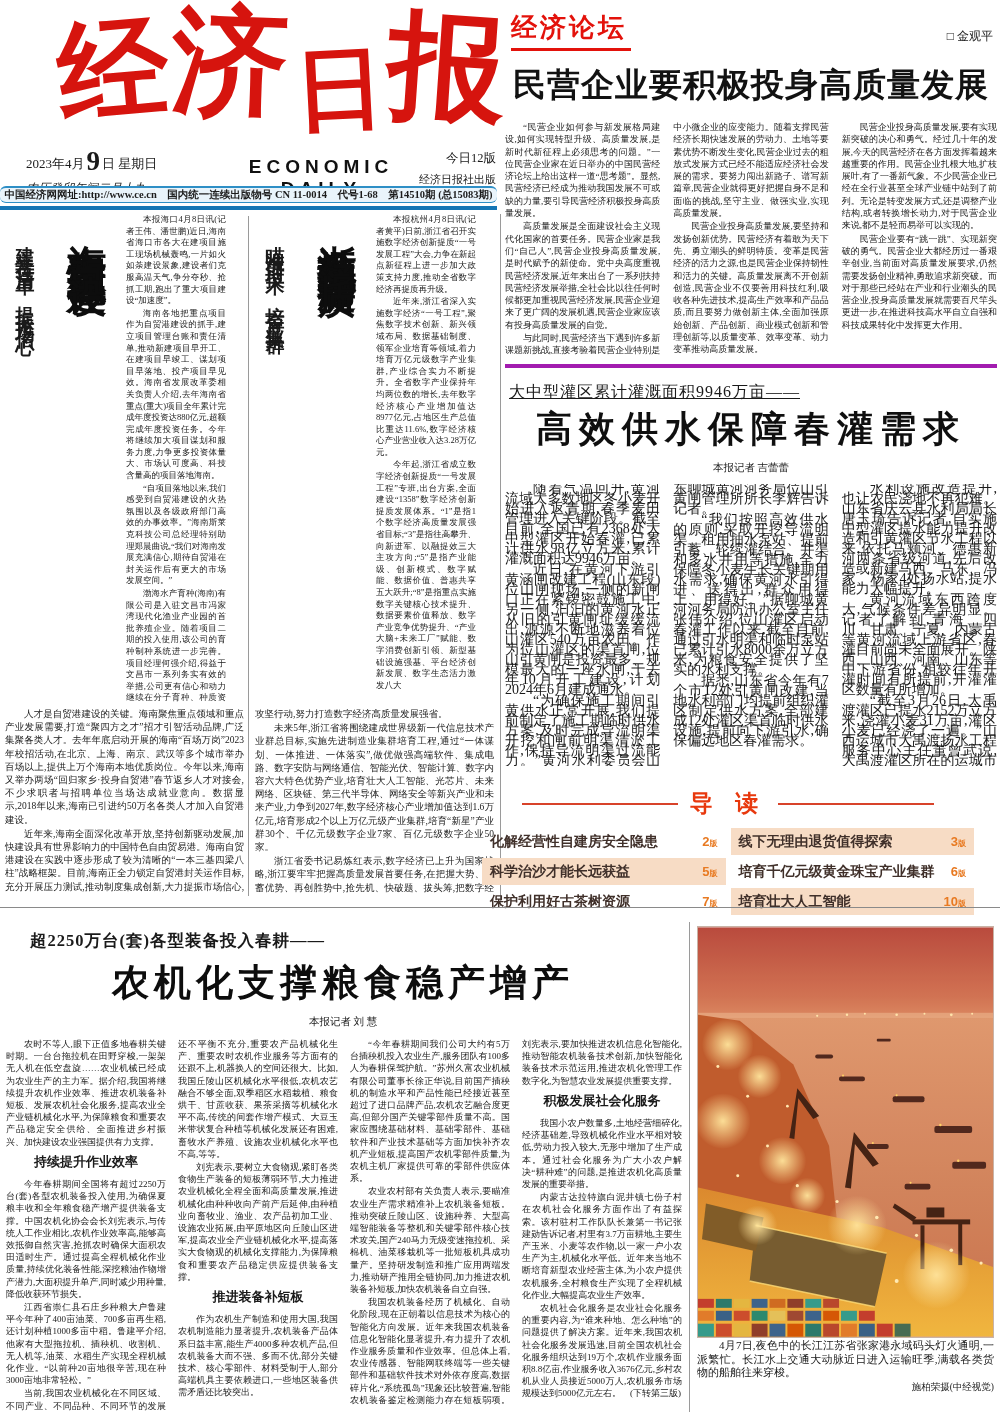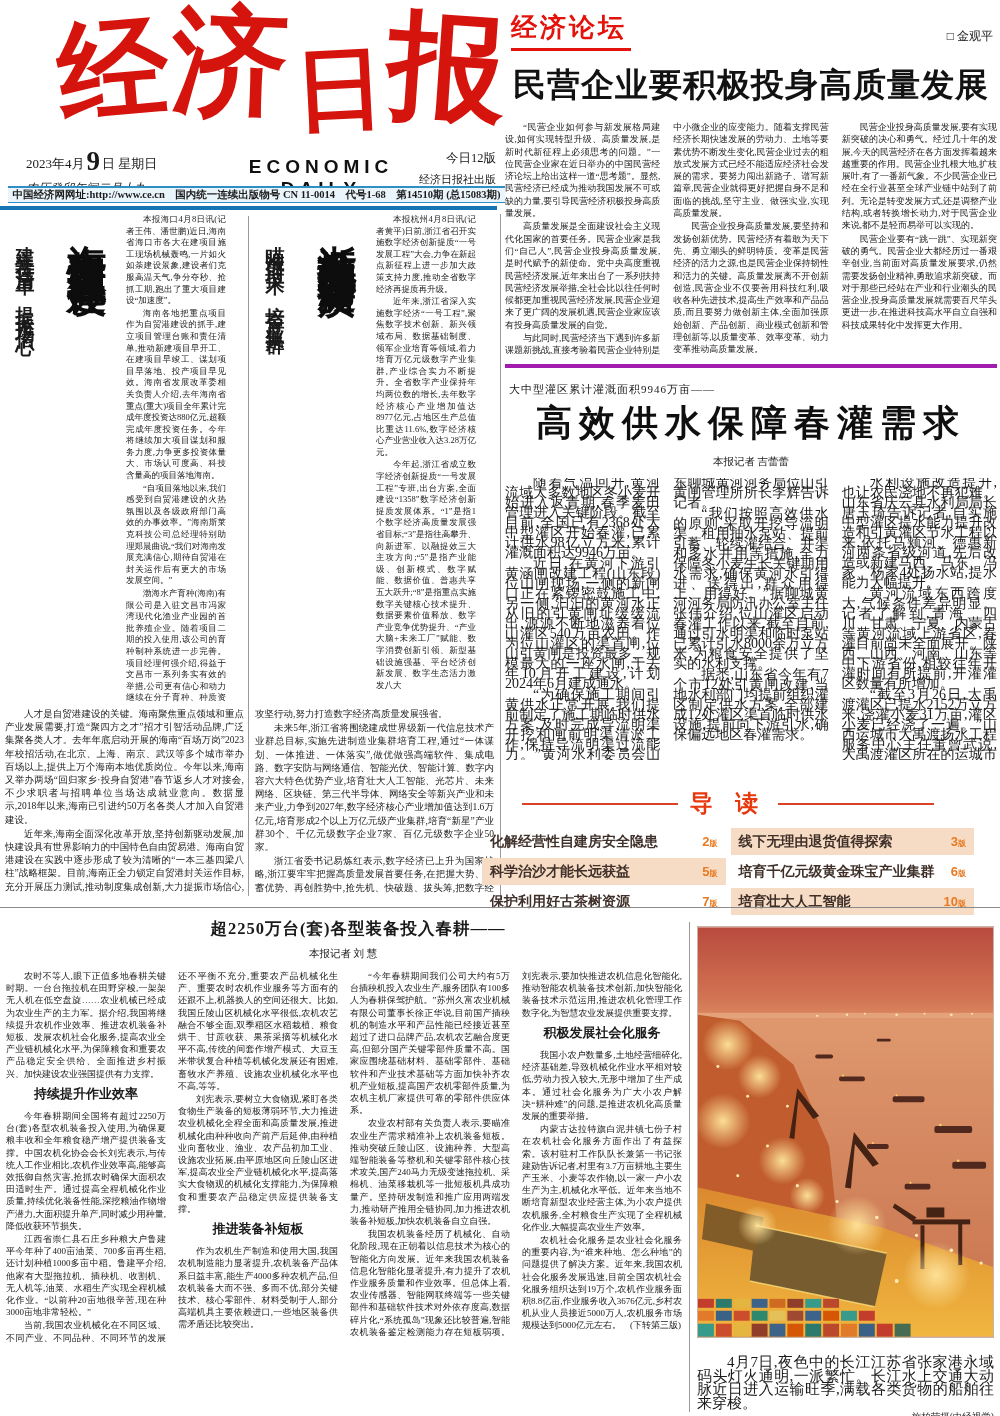--- a/index.html
+++ b/index.html
@@ -21,23 +21,23 @@
   .mast span:nth-child(2){ font-size:116px; transform:rotate(2deg) translateY(-7px); margin-left:4px;}
   .mast span:nth-child(3){ font-size:90px;  transform:rotate(-3deg) translateY(12px); margin-left:6px;}
   .mast span:nth-child(4){ font-size:118px; transform:rotate(4deg); margin-left:4px;}
   .dateblock { position:absolute; left:26px; top:146px; width:195px; font-size:13px; }
   .dateblock .big { font-size:27px; font-weight:bold; vertical-align:-2px; padding:0 2px; }
   .lunar { margin-top:3px; font-size:12px; font-style:italic; text-indent:0; }
   .engtitle { position:absolute; left:216px; top:156px; width:210px; text-align:center;
     font-size:19px; letter-spacing:5px; font-weight:600; color:#111; }
   .edition { position:absolute; left:418px; top:150px; width:78px; text-align:right; font-size:12.5px; }
   .publisher { position:absolute; left:400px; top:172px; width:96px; text-align:right; font-size:11px; }
-  .infobar { position:absolute; left:8px; top:186px; width:497px; height:17px;
+  .infobar { position:absolute; left:0; top:186px; width:497px; height:17px;
     background:#e9f4fb; border-top:2px solid #2e8fc6; border-bottom:1px solid #2e8fc6;
-    text-align:center; font-size:10.5px; line-height:14px; color:#1c1c1c; font-weight:bold; }
+    text-align:center; font-size:10.5px; line-height:14px; color:#1c1c1c; font-weight:bold;border-radius:6px; }
   .bluebar { position:absolute; left:0; top:206px; width:497px; height:4px; background:#1576b5; }
 
   
   .vrule  { position:absolute; width:1px; background:#9a9a9a; }
   .hrule  { position:absolute; height:1px; background:#8a8a8a; }
 
   
   .forum { position:absolute; left:505px; top:10px; width:492px; height:358px; border-bottom:4px solid #a21caf; }
   .forum-banner { display:inline-block; margin-left:6px; font-size:26px; font-weight:bold;
     color:#e3120b; border-bottom:3px solid #e3120b; padding:0 4px 3px 0; letter-spacing:3px; }
@@ -54,21 +54,21 @@
   .vkicker { width:46px; padding-top:16px; writing-mode:vertical-rl; text-orientation:upright;
     font-size:19px; line-height:46px; letter-spacing:6px; font-weight:bold; text-align:left; }
   .vhead { width:78px; writing-mode:vertical-rl; text-orientation:upright; font-weight:900;
     font-size:39px; line-height:78px; letter-spacing:3px; color:#0d0d0d; }
   .vbody { flex:1; padding-right:21px; overflow:hidden; font-size:8.5px; line-height:11.6px; }
   .vbottom { margin-top:4px; height:186px; overflow:hidden; padding:0 3px;
     font-size:9.5px; line-height:13.2px; }
 
   
   .water { position:absolute; left:505px; top:374px; width:492px; height:410px; }
-  .water-kicker { margin:8px 0 2px 4px; font-size:11px; letter-spacing:1px; }
+  .water-kicker { margin:8px 0 2px 4px; font-size:16px; letter-spacing:1px;text-decoration:underline; }
   .water-headline { text-align:center; font-size:36px; font-weight:900; letter-spacing:7px;
     color:#0f0f0f; margin-top:2px; }
   .byline { text-align:center; font-size:10.5px; margin-top:7px; }
   .water-body { margin-top:9px; height:282px; overflow:hidden;
     column-count:3; column-gap:13px; font-size:14px; line-height:10px; }
 
   
   .daodu { position:absolute; left:482px; top:788px; width:492px; height:116px; }
   .daodu-titlerow { display:flex; align-items:center; gap:12px; padding:0 40px; }
   .daodu-titlerow .line { flex:1; height:2px; background:#d8432a; }
@@ -76,32 +76,32 @@
   .daodu-grid { margin-top:9px; display:grid; grid-template-columns:1fr 1fr;
     grid-template-rows:repeat(3,27px); grid-auto-flow:column; column-gap:5px; row-gap:3px;text-align:right; }
   .daodu-cell { display:flex; justify-content:space-between; align-items:center; padding:0 8px;
     font-size:14px; font-weight:bold; color:#40302a; }
   .daodu-cell.alt { background:#f7dcc5; }
   .daodu-page { color:#e87a22; font-size:13px; font-weight:bold; white-space:nowrap; }
   .daodu-page .unit { font-size:8px; }
 
   
   .agri { position:absolute; left:0; top:914px; width:686px; height:502px; }
-  .agri-kicker { margin-left:30px; margin-top:4px; font-size:16.5px; font-weight:bold; letter-spacing:1px;text-align:center; }
+  .agri-kicker { margin-left:30px; margin-top:16px; font-size:16.5px; font-weight:bold; letter-spacing:1px; }
   .agri-headline { text-align:center; font-size:37px; font-weight:900; letter-spacing:5px;
     color:#0d0d0d; margin-top:6px; }
   .agri-body { margin:9px 4px 0 6px; height:382px; overflow:hidden;
     column-count:4; column-gap:12px; font-size:9px; line-height:12.2px; }
   .agri-body h4 { text-align:center; font-size:13px; margin:9px 0;
     font-family:Liberation Mono, monospace; break-inside:avoid; }
 
   
   .photo { position:absolute; left:697px; top:926px; width:297px; }
   .photo svg { display:block; border:1px solid #c9b3a6; }
-  .photo-caption { margin-top:18px; font-size:15px; line-height:13.5px; text-align:justify; text-indent:2em; }
+  .photo-caption { margin-top:1px; font-size:11px; line-height:13.5px; text-align:justify; text-indent:2em; }
   .photo-credit { font-size:9.5px; text-align:right; margin-top:1px; }
 </style>
 </head>
 <body>
 
 <div class="header">
   <div class="mast">
     <span>经</span><span>济</span><span>日</span><span>报</span>
   </div>
   <div class="dateblock">
@@ -215,20 +215,21 @@
       <span>培育壮大人工智能</span>
       <span class="daodu-page"><span>10</span><span class="unit">版</span></span>
     </div>
   </div>
 </div>
 
 <div class="hrule" style="left:0; top:907px; width:1000px;"></div>
 
 <div class="agri">
   <div class="agri-kicker">超2250万台(套)各型装备投入春耕——</div>
+  <div class="agri-headline sans">农机化支撑粮食稳产增产</div>
   <div class="byline">本报记者 刘 慧</div>
   <div class="agri-body">
       <p>农时不等人,眼下正值多地春耕关键时期。一台台拖拉机在田野穿梭,一架架无人机在低空盘旋……农业机械已经成为农业生产的主力军。据介绍,我国将继续提升农机作业效率、推进农机装备补短板、发展农机社会化服务,提高农业全产业链机械化水平,为保障粮食和重要农产品稳定安全供给、全面推进乡村振兴、加快建设农业强国提供有力支撑。</p>
       <h4>持续提升作业效率</h4>
       <p>今年春耕期间全国将有超过2250万台(套)各型农机装备投入使用,为确保夏粮丰收和全年粮食稳产增产提供装备支撑。中国农机化协会会长刘宪表示,与传统人工作业相比,农机作业效率高,能够高效抵御自然灾害,抢抓农时确保大面积农田适时生产。通过提高全程机械化作业质量,持续优化装备性能,深挖粮油作物增产潜力,大面积提升单产,同时减少用种量,降低收获环节损失。</p>
       <p>江西省崇仁县石庄乡种粮大户鲁建平今年种了400亩油菜、700多亩再生稻,还计划种植1000多亩中稻。鲁建平介绍,他家有大型拖拉机、插秧机、收割机、无人机等,油菜、水稻生产实现全程机械化作业。“以前种20亩地很辛苦,现在种3000亩地非常轻松。”</p>
       <p>当前,我国农业机械化在不同区域、不同产业、不同品种、不同环节的发展还不平衡不充分,重要农产品机械化生产、重要农时农机作业服务等方面有的还跟不上,机器换人的空间还很大。比如,我国丘陵山区机械化水平很低,农机农艺融合不够全面,双季稻区水稻栽植、粮食烘干、甘蔗收获、果茶采摘等机械化水平不高,传统的间套作增产模式、大豆玉米带状复合种植等机械化发展还有困难,畜牧水产养殖、设施农业机械化水平也不高,等等。</p>
       <p>刘宪表示,要树立大食物观,紧盯各类食物生产装备的短板薄弱环节,大力推进农业机械化全程全面和高质量发展,推进机械化由种种收向产前产后延伸,由种植业向畜牧业、渔业、农产品初加工业、设施农业拓展,由平原地区向丘陵山区进军,提高农业全产业链机械化水平,提高落实大食物观的机械化支撑能力,为保障粮食和重要农产品稳定供应提供装备支撑。</p>
       <h4>推进装备补短板</h4>
       <p>作为农机生产制造和使用大国,我国农机制造能力显著提升,农机装备产品体系日益丰富,能生产4000多种农机产品,但农机装备大而不强、多而不优,部分关键技术、核心零部件、材料受制于人,部分高端机具主要依赖进口,一些地区装备供需矛盾还比较突出。</p>

